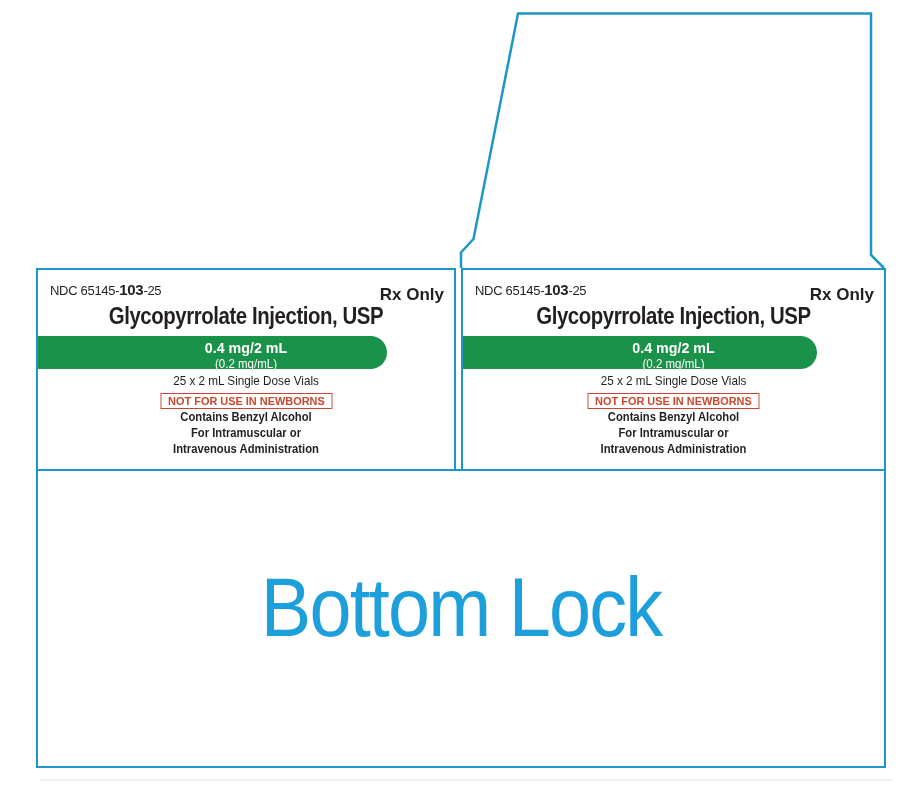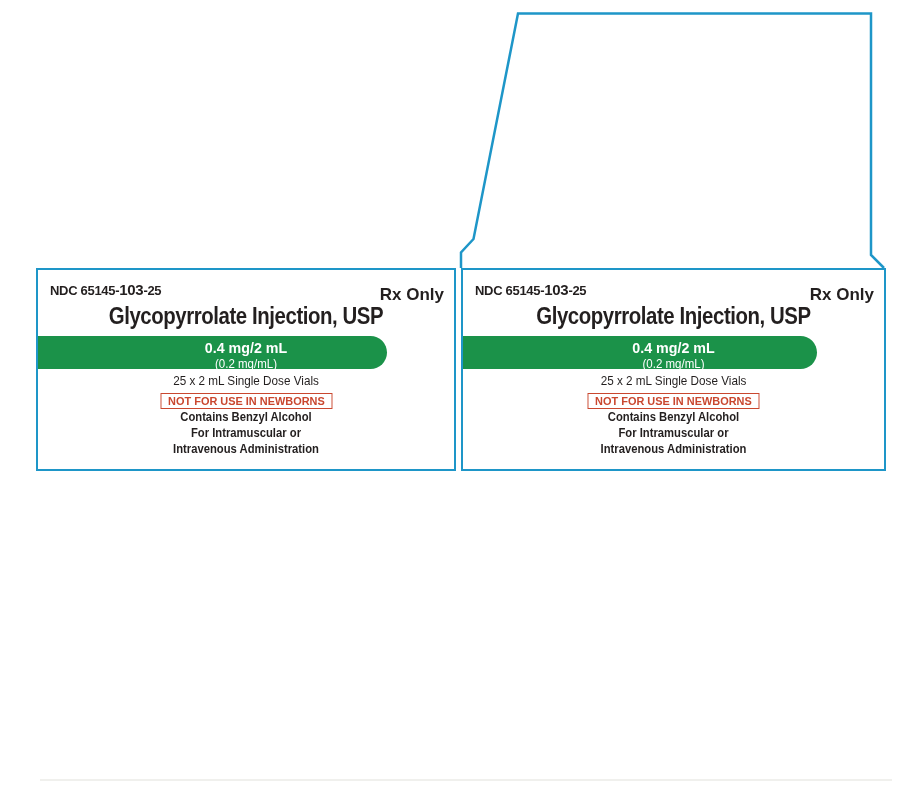--- a/index.html
+++ b/index.html
@@ -13,21 +13,21 @@
 
   
   .panel {
     position:absolute; top:268px; height:203px;
     border:2px solid #1e96c8; background:#ffffff;
   }
   .panel.left  { left:36px;  width:420px; }
   .panel.right { left:461px; width:425px; }
 
   .ndc-row { position:absolute; left:12px; top:11px; white-space:nowrap; }
-  .ndc-sm  { font-size:13px; font-weight:bold; letter-spacing:-0.3px; }
+  .ndc-sm  { font-size:13px; font-weight:normal; letter-spacing:-0.3px; }
   .ndc-lg  { font-size:15px; font-weight:bold; letter-spacing:-0.3px; }
   .rx      { position:absolute; right:10px; top:15px; font-size:17px; font-weight:bold; }
 
   .cline { position:absolute; left:0; right:0; text-align:center; white-space:nowrap; }
   .title {
     top:32px; font-size:24px; font-weight:bold; letter-spacing:-0.5px;
     transform:scaleX(0.85); transform-origin:50% 50%;
   }
   .bar-wrap { position:absolute; left:0; top:66px; right:0; height:48px; }
   .bar-bg {
@@ -110,16 +110,19 @@
     </div>
     <div class="cline contents">25 x 2 mL Single Dose Vials</div>
     <div class="cline warn-wrap">
       <span class="warn-box">NOT FOR USE IN NEWBORNS</span>
     </div>
     <div class="cline bnote n1">Contains Benzyl Alcohol</div>
     <div class="cline bnote n2">For Intramuscular or</div>
     <div class="cline bnote n3">Intravenous Administration</div>
   </div>
 
+  <div class="bottom-box">
+    <div class="bottom-label">Bottom Lock</div>
+  </div>
 
   <div class="faint-line"></div>
 
 </div>
 
 </body></html>

